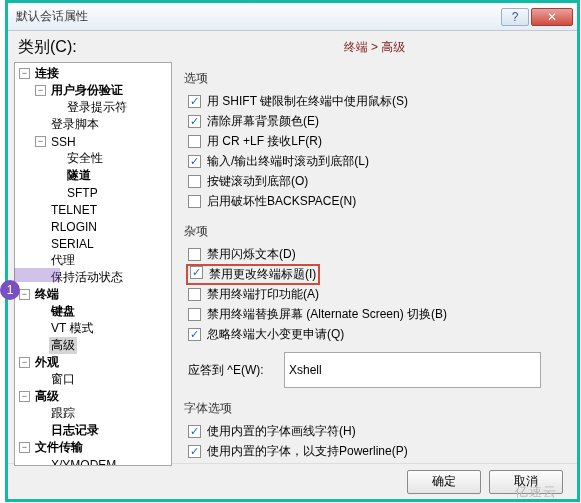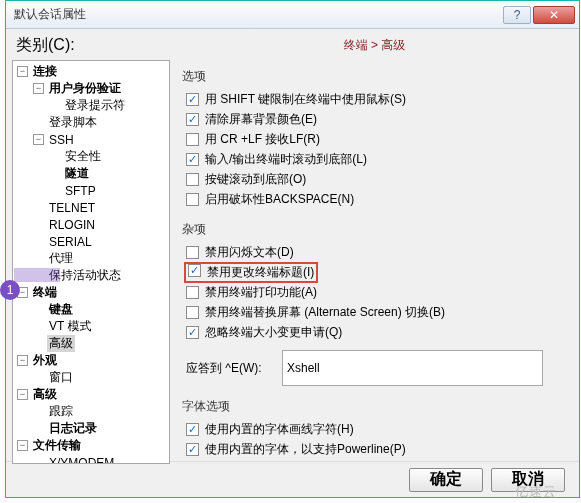--- a/index.html
+++ b/index.html
@@ -1,17 +1,17 @@
 <!DOCTYPE html>
 <html><head>
 <meta charset="utf-8">
 <style>
 * { box-sizing: border-box; margin: 0; padding: 0; font-family: "Microsoft YaHei", Tahoma, sans-serif; }
 body { background: #fff; width: 581px; height: 503px; overflow: hidden; position: relative; }
-.window { width: 575px; border: 1px solid #14b8a6; position: absolute; left: 5px; top: 0; background: #f0f0f0; }
+.window { width: 575px; border: 3px solid #14b8a6; position: absolute; left: 5px; top: 0; background: #f0f0f0; }
 .titlebar { height: 28px; background: linear-gradient(#fdfdfe, #e6edf6); display: flex; align-items: center; padding: 0 4px; border-bottom: 1px solid #c0c9d6; }
 .titlebar .title { flex: 1; font-size: 12px; color: #333; padding-left: 4px; }
 .titlebar .btn { width: 28px; height: 18px; margin-left: 2px; display: flex; align-items: center; justify-content: center; border: 1px solid #9bb0c9; background: linear-gradient(#f4f7fb,#d9e4f1); border-radius: 2px; font-size: 12px; color: #3a5a85; cursor: pointer; }
 .titlebar .btn.close { background: linear-gradient(#e9a1a1,#d04c3c); color: #fff; border-color: #a63c2f; width: 42px; }
 .content { display: flex; height: 432px; background: #f0f0f0; padding: 4px 6px 0 6px; }
 .cat-label { font-size: 16px; padding: 2px 0 4px 4px; }
 .tree-wrap { width: 158px; }
 .tree { border: 1px solid #a8a8a8; background: #fff; height: 404px; overflow: hidden; font-size: 12px; padding: 2px 0; position: relative; }
 .tree-row { display: flex; align-items: center; height: 17px; white-space: nowrap; }
 .tg { width: 11px; height: 11px; border: 1px solid #999; margin: 0 3px 0 0; display: inline-flex; align-items: center; justify-content: center; font-size: 9px; line-height: 1; color: #555; background:#fff; cursor:pointer; }
@@ -24,21 +24,21 @@
 .breadcrumb { font-size: 12px; color: #7f1d1d; padding: 4px 0 10px 2px; text-align: center; }
 .section-title { font-size: 12px; color: #333; margin: 4px 0 4px 2px; }
 .opt-row { display: flex; align-items: center; font-size: 12px; height: 20px; padding-left: 6px; }
 .cb { width: 13px; height: 13px; border: 1px solid #8c8c8c; background: #fff; margin-right: 6px; display: inline-flex; align-items: center; justify-content: center; font-size: 11px; color: #1565c0; cursor:pointer; }
 .cb.checked::after { content: "✓"; }
 .highlight-box { border: 2px solid #d04c3c; padding: 0 2px; margin-left: -2px; }
 .form-row { display: flex; align-items: center; font-size: 12px; padding: 8px 0 4px 6px; }
 .form-row .flabel { width: 96px; }
 .form-row input { flex:1; height: 36px; border: 1px solid #a8a8a8; padding: 0 4px; font-size: 12px; margin-right:24px; }
 .buttonbar { height: 36px; display: flex; justify-content: flex-end; align-items: center; padding-right: 14px; gap: 8px; border-top: 1px solid #ddd; }
-.buttonbar button { min-width: 74px; height: 24px; font-size: 16px; border: 1px solid #8a8a8a; background: linear-gradient(#fdfdfd,#e5e5e5); border-radius: 2px; cursor:pointer;font-weight:bold; }
+.buttonbar button { min-width: 74px; height: 24px; font-size: 12px; border: 1px solid #8a8a8a; background: linear-gradient(#fdfdfd,#e5e5e5); border-radius: 2px; cursor:pointer; }
 .marker { position: absolute; left: 0px; top: 280px; width: 20px; height: 20px; border-radius: 50%; background: #7a4fc4; color: #fff; font-size: 12px; display:flex; align-items:center; justify-content:center; z-index:5; }
 .marker-bar { position:absolute; left:14px; top:268px; width:46px; height:14px; background:rgba(122,79,196,0.35); z-index:4; }
 .watermark { position:absolute; right:24px; bottom:2px; font-size:13px; color:#b8b8b8; letter-spacing:1px;}
 </style>
 </head>
 <body>
 
 <div class="marker-bar"></div>
 <div class="marker">1</div>
 

